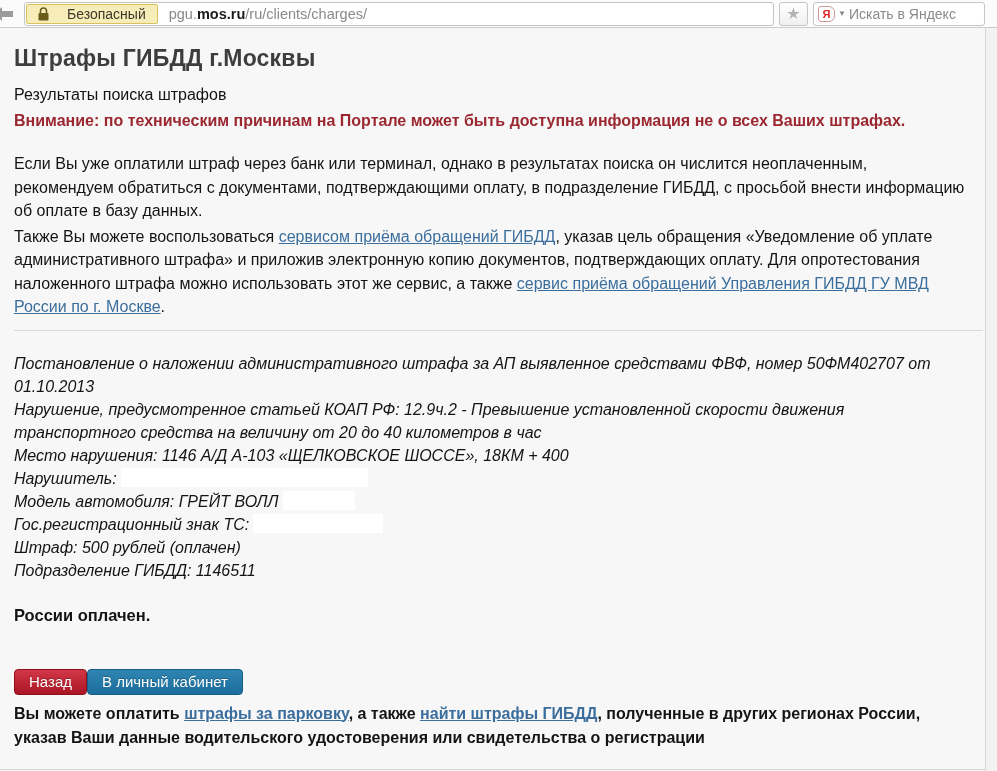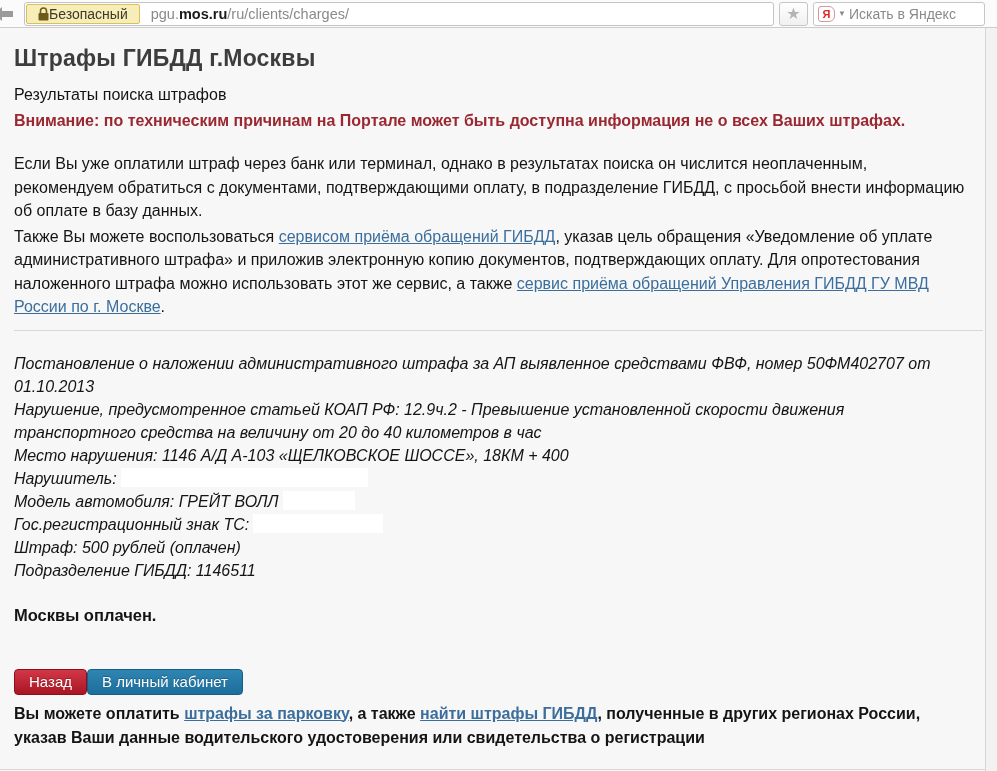--- a/index.html
+++ b/index.html
@@ -22,21 +22,21 @@
     color:#9b9b9b; overflow:hidden; flex:0 0 auto;
   }
   .urlbar {
     width:750px; height:24px; background:#ffffff;
     border:1px solid #c4c4c4; border-radius:3px;
     display:flex; align-items:center; flex:0 0 auto;
   }
   .sec-badge {
     height:20px; margin:1px 0 1px 1px; padding:0 11px;
     background:#f7edb9; border:1px solid #d9c05e; border-radius:2px;
-    display:flex; align-items:center; gap:0;
+    display:flex; align-items:center; gap:18px;
     font-size:14px; color:#3e3828; white-space:nowrap;
   }
   .url-text { padding-left:11px; font-size:14.5px; color:#8a8a8a; white-space:nowrap; }
   .url-text b { color:#1a1a1a; font-weight:bold; }
   .star-btn {
     width:29px; height:24px; margin-left:5px; flex:0 0 auto;
     border:1px solid #c6c6c6; border-radius:3px;
     background:linear-gradient(#ffffff,#f0f0f0);
     display:flex; align-items:center; justify-content:center;
     color:#b4b4b4; font-size:16px; line-height:1;
@@ -163,21 +163,21 @@
     <div>
       <span>Модель автомобиля: ГРЕЙТ ВОЛЛ</span><span class="redacted" style="width:72px"></span>
     </div>
     <div>
       <span>Гос.регистрационный знак ТС:</span><span class="redacted" style="width:130px"></span>
     </div>
     <div>Штраф: 500 рублей (оплачен)</div>
     <div>Подразделение ГИБДД: 1146511</div>
   </div>
 
-  <div class="status">Москвы оплачен.</div>
+  <div class="status">России оплачен.</div>
 
   <div class="btn-row">
     <div class="btn btn-red">Назад</div>
     <div class="btn btn-blue">В личный кабинет</div>
   </div>
 
   <p class="footer-note"><span>Вы можете оплатить </span><a class="lnk">штрафы за парковку</a><span>, а также </span><a class="lnk">найти штрафы ГИБДД</a><span>, полученные в других регионах России, указав Ваши данные водительского удостоверения или свидетельства о регистрации</span></p>
 </div>
 
 <div class="bottom-edge"></div>

